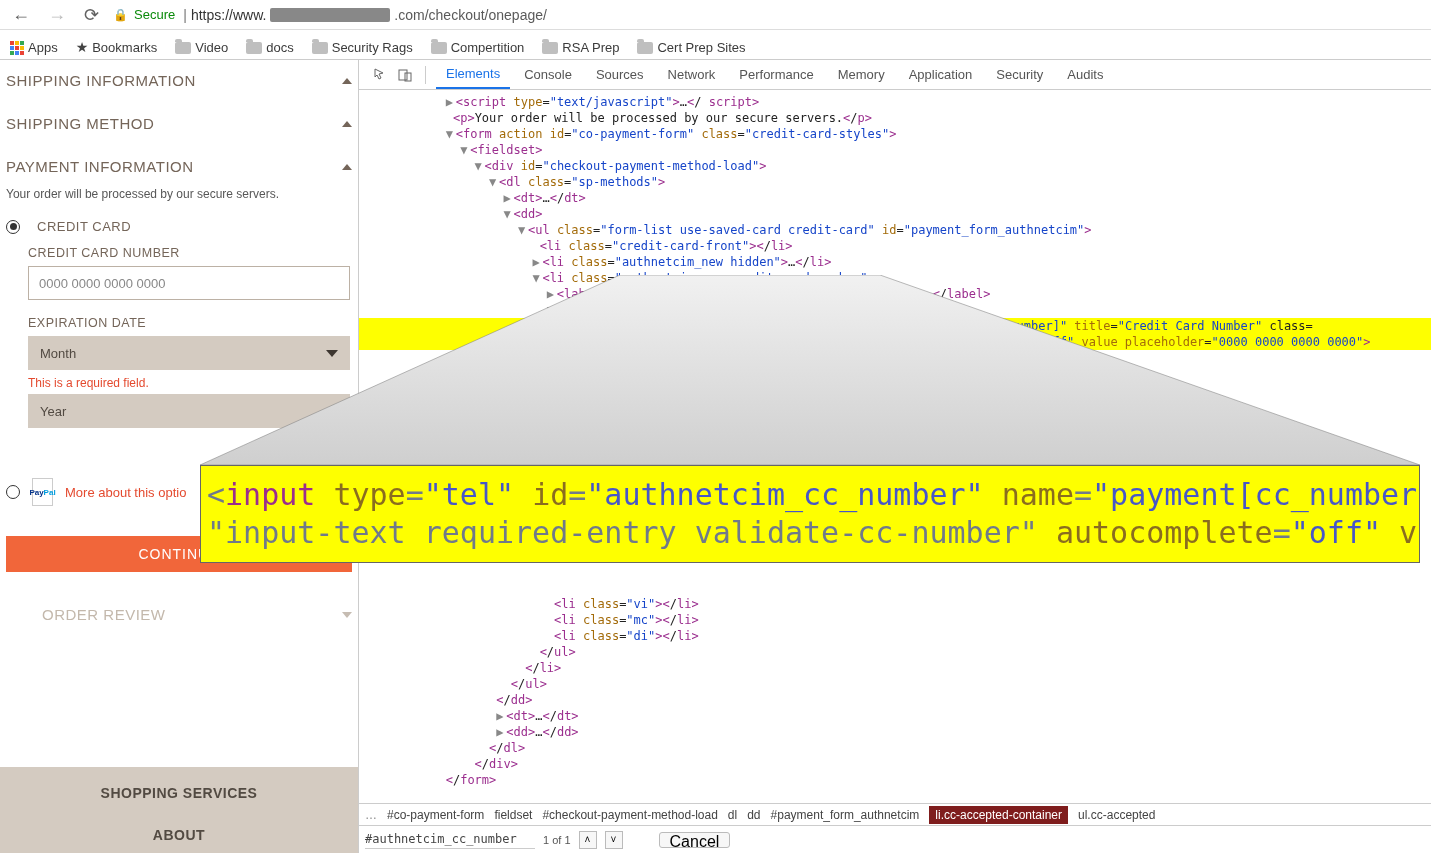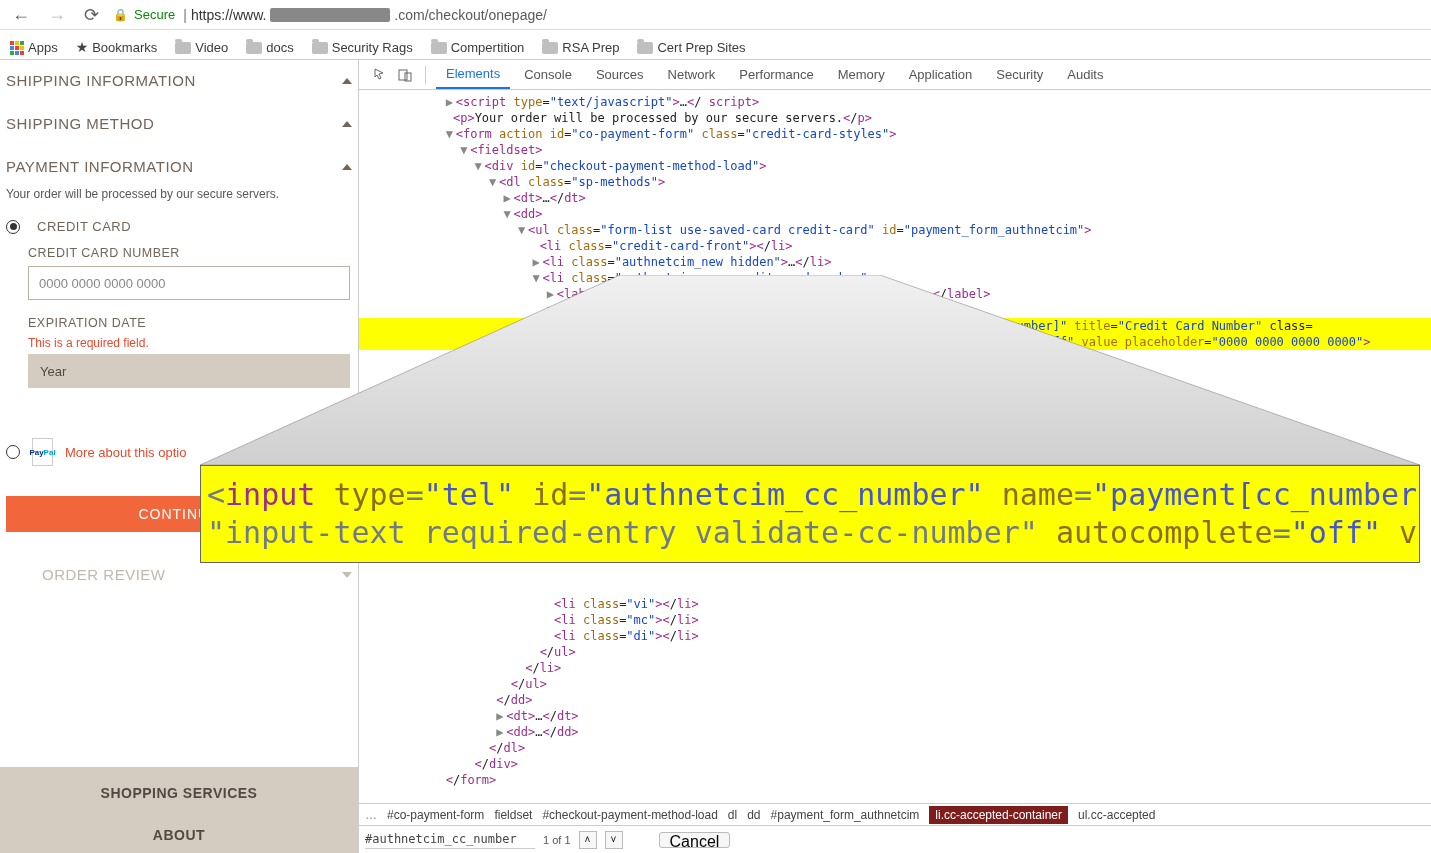--- a/index.html
+++ b/index.html
@@ -279,20 +279,24 @@
         <span class="radio-outer selected">
             <span class="radio-inner"></span>
           </span>
         <span>CREDIT CARD</span>
       </div>
 
       <div class="field-label">CREDIT CARD NUMBER</div>
       <input class="text-input" placeholder="0000 0000 0000 0000" style="">
 
       <div class="field-label" style="margin-top:16px">EXPIRATION DATE</div>
+      <div class="select-box">
+        <span>Month</span>
+        <span class="sel-caret"></span>
+      </div>
       <div class="validation">This is a required field.</div>
       <div class="select-box">
         <span>Year</span>
         <span style="width:10px"></span>
       </div>
 
       <div class="paypal-row">
         <span class="radio-outer paypal-radio"></span>
         <div class="paypal-logo">
             <span class="pp1">Pay</span>

